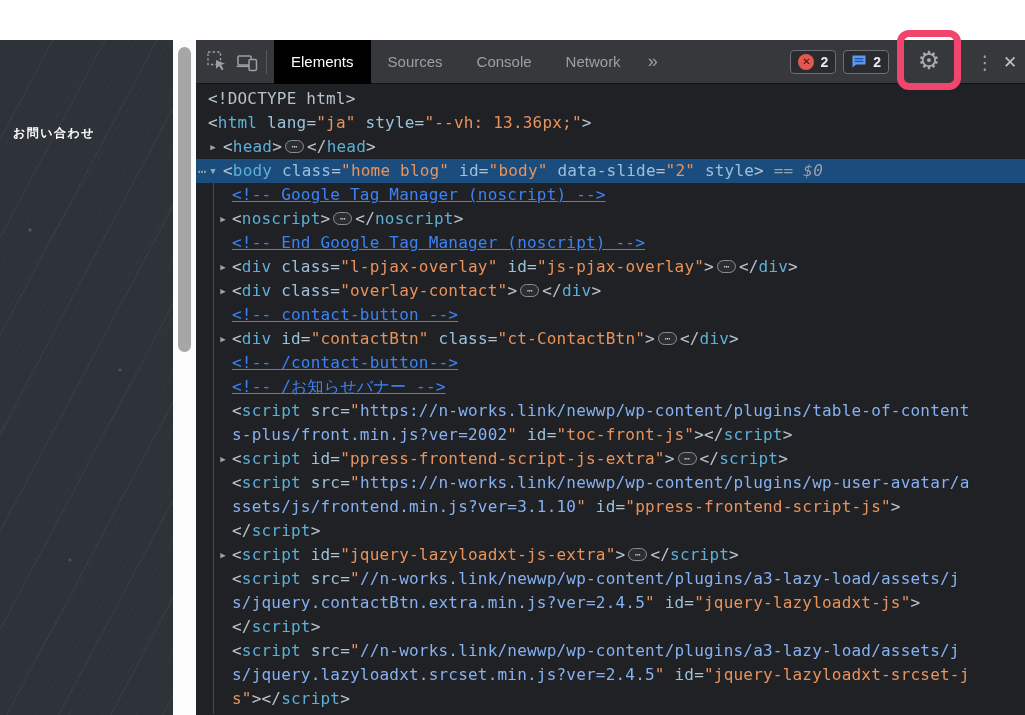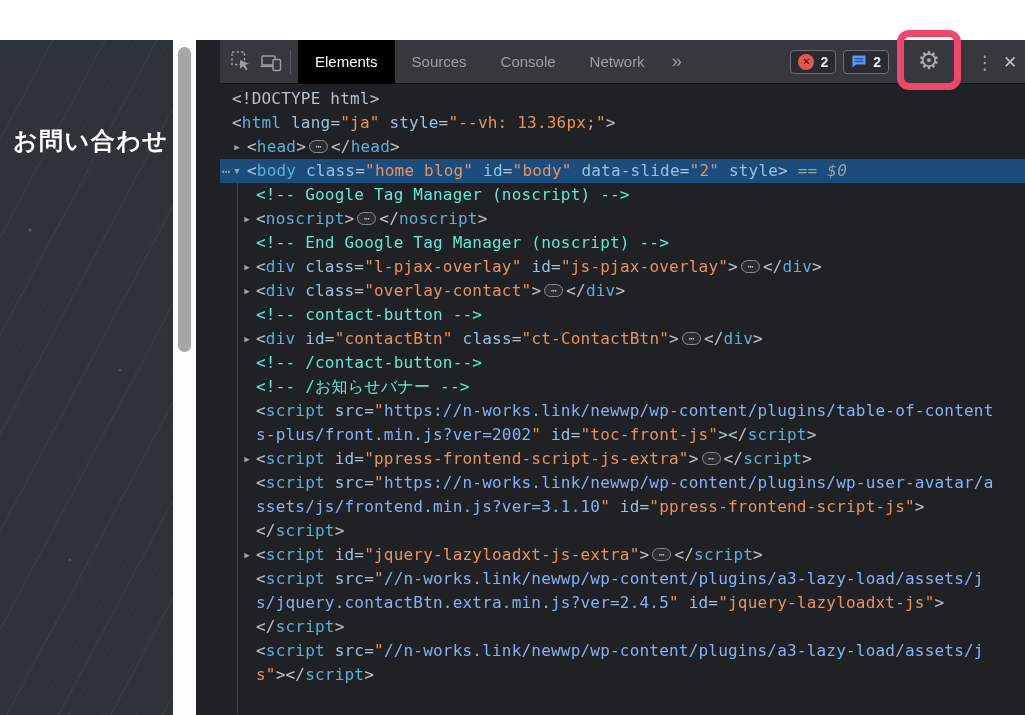--- a/index.html
+++ b/index.html
@@ -13,37 +13,36 @@
     background:
       repeating-linear-gradient(118deg, rgba(255,255,255,0.035) 0 1.5px, transparent 1.5px 46px),
       repeating-linear-gradient(121deg, rgba(255,255,255,0.02) 0 1px, transparent 1px 29px),
       radial-gradient(circle at 30px 190px, rgba(200,210,230,0.25) 1px, transparent 2px),
       radial-gradient(circle at 120px 330px, rgba(200,210,230,0.2) 1px, transparent 2px),
       radial-gradient(circle at 70px 520px, rgba(200,210,230,0.18) 1px, transparent 2px),
       #2e333a;
   }
   #contact-label {
     position:absolute; left:13px; top:85px; color:#ffffff;
-    font-size:24px; font-weight:bold; letter-spacing:1.5px; white-space:nowrap;
+    font-size:12px; font-weight:bold; letter-spacing:1.5px; white-space:nowrap;
   }
 
   
   #page-scrollbar {
     position:absolute; left:173px; top:40px; width:23px; height:675px; background:#fcfcfc;
   }
   #page-scrollbar .thumb {
     position:absolute; left:5px; top:7px; width:13px; height:305px;
     background:#a6a6a6; border-radius:7px;
   }
 
   
   #devtools {
     position:absolute; left:196px; top:40px; width:829px; height:675px;
     background:#202124;
-    padding-left:24px;
   }
   #dt-toolbar {
     position:relative; height:44px; background:#37383c;
     border-bottom:1px solid #141416; display:flex; align-items:center;
   }
   .tool-btn { display:flex; align-items:center; justify-content:center;
               width:30px; height:32px; flex:0 0 auto; }
   .v-sep { width:1px; height:24px; background:#55575b; margin:0 7px 0 4px; flex:0 0 auto; }
 
   #dt-tabs { display:flex; height:44px; align-items:stretch; }
@@ -88,21 +87,21 @@
   .ind2 { padding-left:36px; }
   .arrow { position:absolute; top:0; font-size:9px; color:#9aa0a6; width:12px;
            text-align:center; }
   .ind1 .arrow { left:11px; }
   .ind2 .arrow { left:21px; }
   .node-dots { position:absolute; left:2px; top:0; color:#9aa0a6; font-size:14px; }
   .tk-p { color:#b6c2cc; }
   .tk-t { color:#5db0d7; }
   .tk-a { color:#9ac1dc; }
   .tk-v { color:#e8935c; }
-  .tk-c { color:#5eead4; }
+  .tk-c { color:#3b82f6;text-decoration:underline; }
   .tk-l { color:#86b1f2; }
   .tk-g { color:#9aa0a6; }
   .tk-d { color:#9aa0a6; font-style:italic; }
   .ellipsis-pill {
     display:inline-block; width:19px; height:13px; line-height:11px;
     margin:0 3px; vertical-align:2px; text-align:center;
     border:1px solid #8a8f94; border-radius:7px; background:#2c2d31;
     color:#c7cbd0; font-size:10px; letter-spacing:0;
   }
 </style>
@@ -193,16 +192,17 @@
         <div class="code-line ind2"><span class="tk-l">s-plus/front.min.js?ver=2002</span><span class="tk-v">"</span><span class="tk-p"> </span><span class="tk-a">id</span><span class="tk-p">=</span><span class="tk-v">"toc-front-js"</span><span class="tk-p">&gt;&lt;/</span><span class="tk-t">script</span><span class="tk-p">&gt;</span></div>
         <div class="code-line ind2"><span class="arrow">▶</span><span class="tk-p">&lt;</span><span class="tk-t">script</span><span class="tk-p"> </span><span class="tk-a">id</span><span class="tk-p">=</span><span class="tk-v">"ppress-frontend-script-js-extra"</span><span class="tk-p">&gt;</span><span class="ellipsis-pill">⋯</span><span class="tk-p">&lt;/</span><span class="tk-t">script</span><span class="tk-p">&gt;</span></div>
         <div class="code-line ind2"><span class="tk-p">&lt;</span><span class="tk-t">script</span><span class="tk-p"> </span><span class="tk-a">src</span><span class="tk-p">=</span><span class="tk-v">"</span><span class="tk-l">https://n-works.link/newwp/wp-content/plugins/wp-user-avatar/a</span></div>
         <div class="code-line ind2"><span class="tk-l">ssets/js/frontend.min.js?ver=3.1.10</span><span class="tk-v">"</span><span class="tk-p"> </span><span class="tk-a">id</span><span class="tk-p">=</span><span class="tk-v">"ppress-frontend-script-js"</span><span class="tk-p">&gt;</span></div>
         <div class="code-line ind2"><span class="tk-p">&lt;/</span><span class="tk-t">script</span><span class="tk-p">&gt;</span></div>
         <div class="code-line ind2"><span class="arrow">▶</span><span class="tk-p">&lt;</span><span class="tk-t">script</span><span class="tk-p"> </span><span class="tk-a">id</span><span class="tk-p">=</span><span class="tk-v">"jquery-lazyloadxt-js-extra"</span><span class="tk-p">&gt;</span><span class="ellipsis-pill">⋯</span><span class="tk-p">&lt;/</span><span class="tk-t">script</span><span class="tk-p">&gt;</span></div>
         <div class="code-line ind2"><span class="tk-p">&lt;</span><span class="tk-t">script</span><span class="tk-p"> </span><span class="tk-a">src</span><span class="tk-p">=</span><span class="tk-v">"</span><span class="tk-l">//n-works.link/newwp/wp-content/plugins/a3-lazy-load/assets/j</span></div>
         <div class="code-line ind2"><span class="tk-l">s/jquery.contactBtn.extra.min.js?ver=2.4.5</span><span class="tk-v">"</span><span class="tk-p"> </span><span class="tk-a">id</span><span class="tk-p">=</span><span class="tk-v">"jquery-lazyloadxt-js"</span><span class="tk-p">&gt;</span></div>
         <div class="code-line ind2"><span class="tk-p">&lt;/</span><span class="tk-t">script</span><span class="tk-p">&gt;</span></div>
         <div class="code-line ind2"><span class="tk-p">&lt;</span><span class="tk-t">script</span><span class="tk-p"> </span><span class="tk-a">src</span><span class="tk-p">=</span><span class="tk-v">"</span><span class="tk-l">//n-works.link/newwp/wp-content/plugins/a3-lazy-load/assets/j</span></div>
+        <div class="code-line ind2"><span class="tk-l">s/jquery.lazyloadxt.srcset.min.js?ver=2.4.5</span><span class="tk-v">"</span><span class="tk-p"> </span><span class="tk-a">id</span><span class="tk-p">=</span><span class="tk-v">"jquery-lazyloadxt-srcset-j</span></div>
         <div class="code-line ind2"><span class="tk-v">s"</span><span class="tk-p">&gt;&lt;/</span><span class="tk-t">script</span><span class="tk-p">&gt;</span></div>
       </div>
   </div>
 </div>
 
 </body></html>

